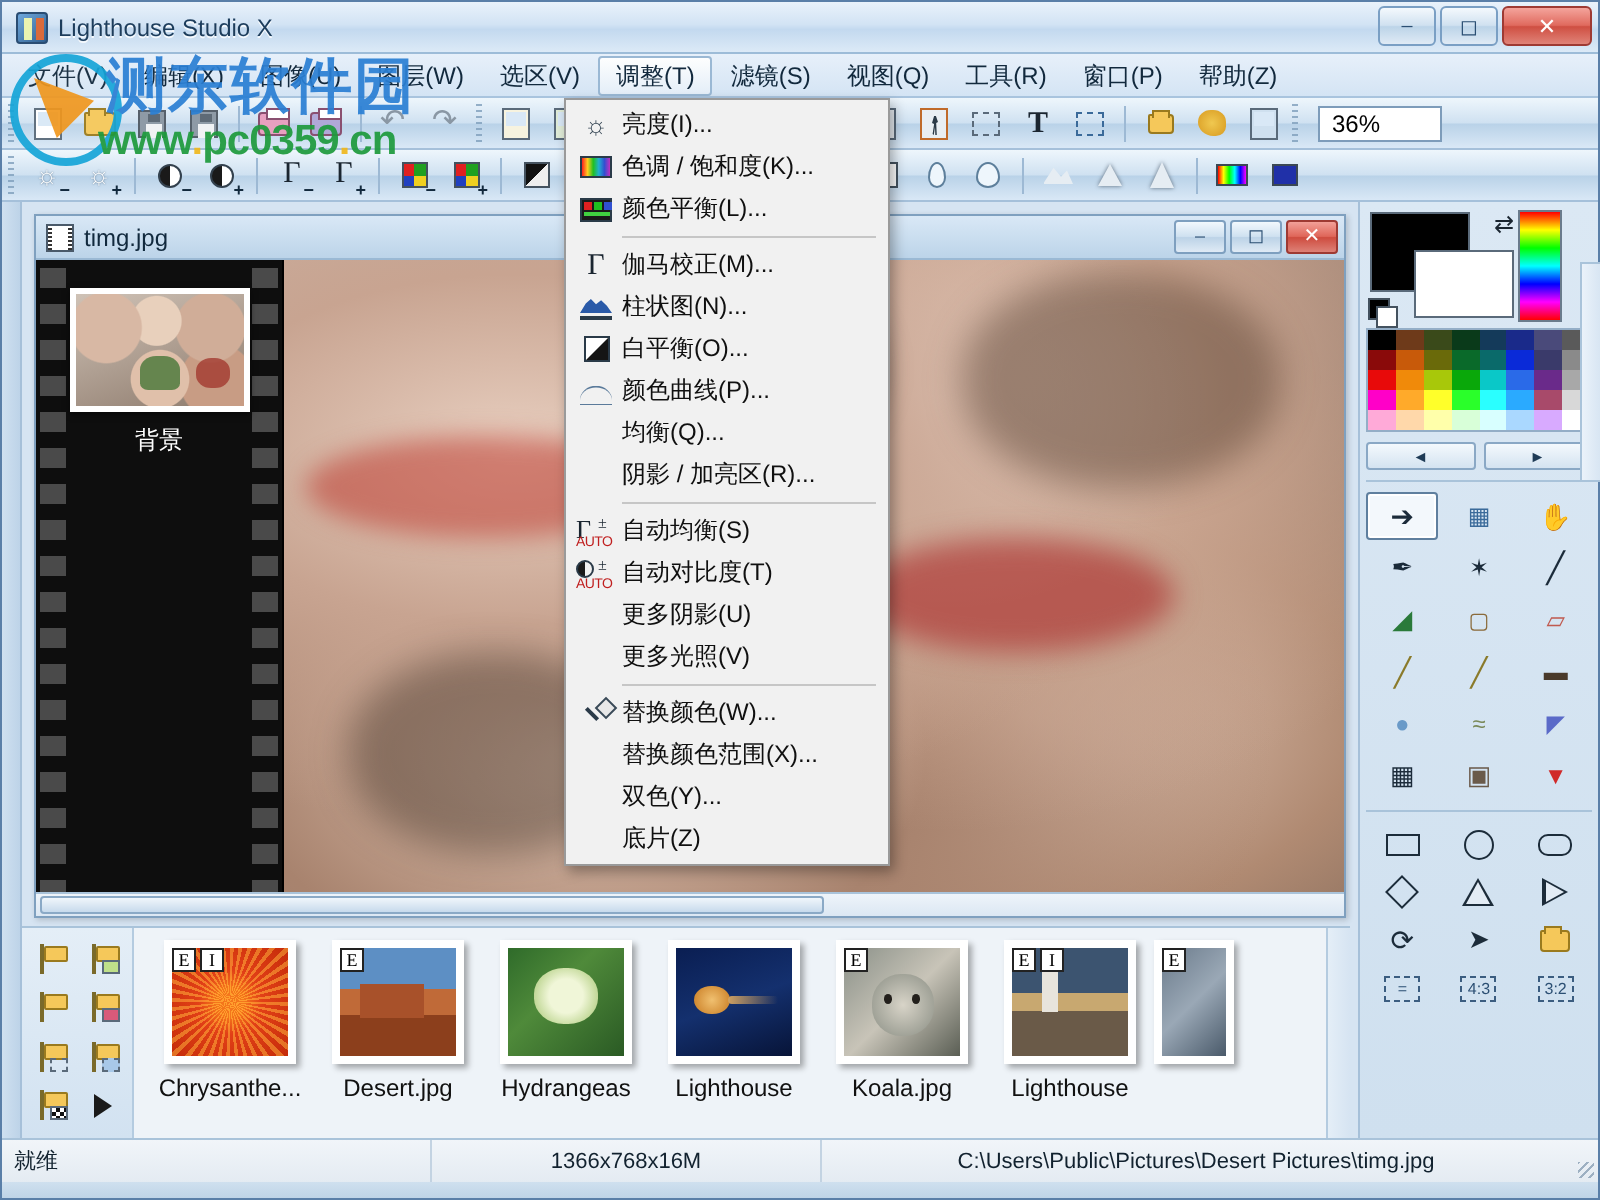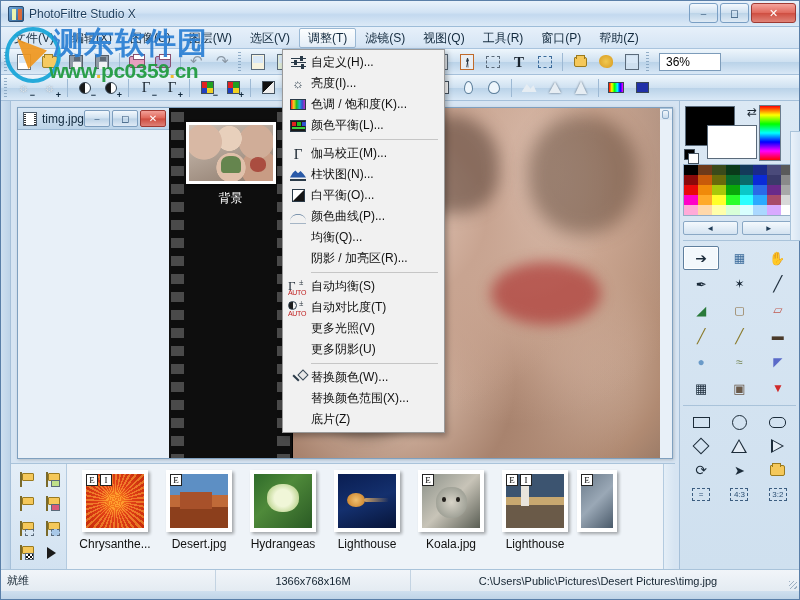--- a/index.html
+++ b/index.html
@@ -158,21 +158,21 @@
     border-right:1px solid #a6c0d9;
   }
 
   
   .docregion { flex:1 1 auto; position:relative; background:#d6e4f2; min-width:0;
     display:flex; flex-direction:column; }
 
   .docwin {
     margin: 6px 6px 0 6px; flex:1 1 auto;
     border:1px solid #7fa0bf; background:#e8f0f8;
-    display:flex; flex-direction:row; min-height:0;
+    display:flex; flex-direction:column; min-height:0;
     box-shadow: 1px 1px 3px rgba(0,0,0,.18);
     justify-content: space-between;
   }
   .doctitle {
     flex:0 0 22px; height:22px;
     background: linear-gradient(to bottom,#d9e8f6,#bcd4e9);
     display:flex; align-items:center; padding:0 2px;
     border-bottom:1px solid #9bb9d4;
   }
   .doc-ico { width:14px;height:14px;margin:0 5px 0 3px;flex:0 0 14px;
@@ -369,21 +369,21 @@
   .di-eyed::after{content:"";position:absolute;left:1px;top:6px;width:8px;height:2px;
     background:#2a3a48;transform:rotate(45deg);}
 </style>
 </head>
 <body>
 
 <div id="app">
 
   <div class="titlebar">
     <div class="app-icon"></div>
-    <span class="title-text">PhotoFiltre Studio X</span>
+    <span class="title-text">Lighthouse Studio X</span>
     <div class="winbtns">
       <div class="wbtn">
           <span class="gl">⎯</span>
         </div>
       <div class="wbtn">
           <span class="gl">◻</span>
         </div>
       <div class="wbtn close">
           <span class="gl">✕</span>
         </div>
@@ -993,33 +993,20 @@
     <div class="wm-cn">测东软件园</div>
     <div class="wm-url">
       <span>www</span><span class="dot">.</span><span>pc0359</span><span class="dot">.</span><span>cn</span>
     </div>
   </div>
 
   <div class="dropdown">
 
     <div class="dd-item">
       <span class="dd-icon">
-          <span class="di-sliders">
-            <i></i>
-            <i></i>
-            <i></i>
-            <b></b>
-            <b></b>
-            <b></b>
-          </span>
-        </span>
-      <span class="dd-label">自定义(H)...</span>
-    </div>
-    <div class="dd-item">
-      <span class="dd-icon">
           <span class="di-sun">☼</span>
         </span>
       <span class="dd-label">亮度(I)...</span>
     </div>
     <div class="dd-item">
       <span class="dd-icon">
           <span class="di-spec"></span>
         </span>
       <span class="dd-label">色调 / 饱和度(K)...</span>
     </div>
@@ -1084,38 +1071,42 @@
           <span class="di-auto">
             <span class="mo"></span>
             <span class="pm">±</span>
             <span class="au">AUTO</span>
           </span>
         </span>
       <span class="dd-label">自动对比度(T)</span>
     </div>
     <div class="dd-item">
       <span class="dd-icon"></span>
+      <span class="dd-label">更多阴影(U)</span>
+    </div>
+    <div class="dd-item">
+      <span class="dd-icon"></span>
       <span class="dd-label">更多光照(V)</span>
-    </div>
-    <div class="dd-item">
-      <span class="dd-icon"></span>
-      <span class="dd-label">更多阴影(U)</span>
     </div>
 
     <div class="dd-sep"></div>
 
     <div class="dd-item">
       <span class="dd-icon">
           <span class="di-eyed"></span>
         </span>
       <span class="dd-label">替换颜色(W)...</span>
     </div>
     <div class="dd-item">
       <span class="dd-icon"></span>
       <span class="dd-label">替换颜色范围(X)...</span>
     </div>
     <div class="dd-item">
       <span class="dd-icon"></span>
+      <span class="dd-label">双色(Y)...</span>
+    </div>
+    <div class="dd-item">
+      <span class="dd-icon"></span>
       <span class="dd-label">底片(Z)</span>
     </div>
   </div>
 
 </div>
 
 </body></html>

